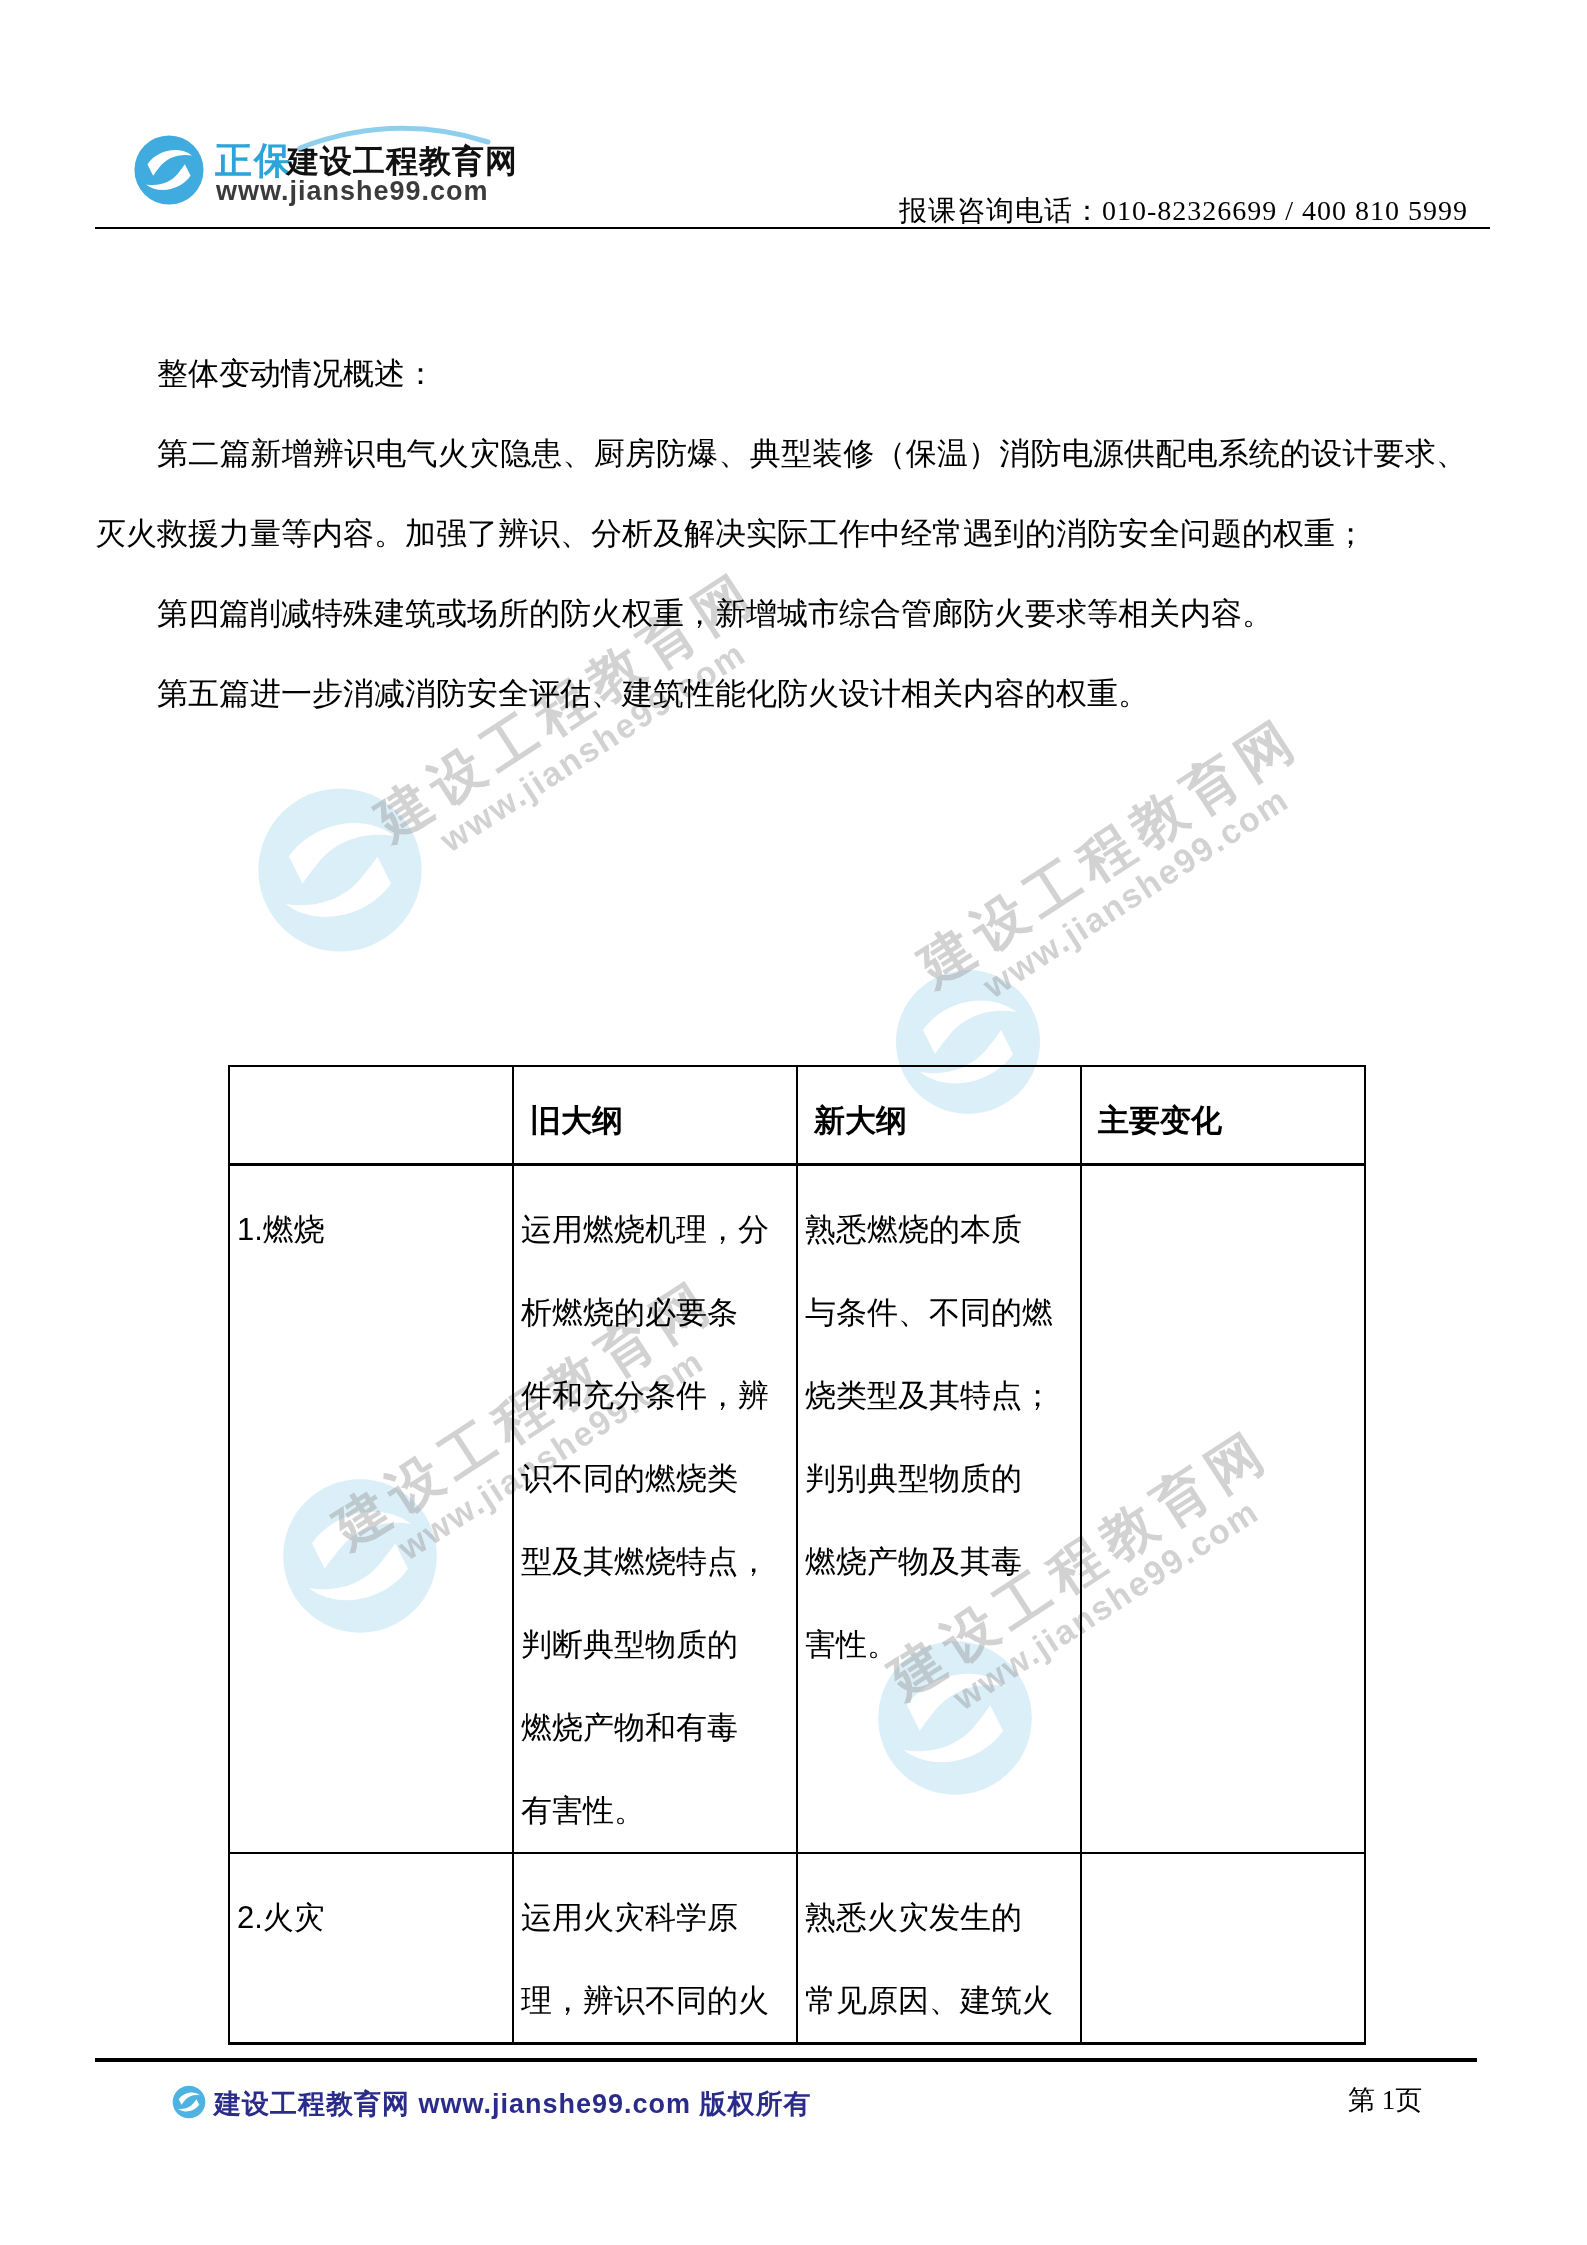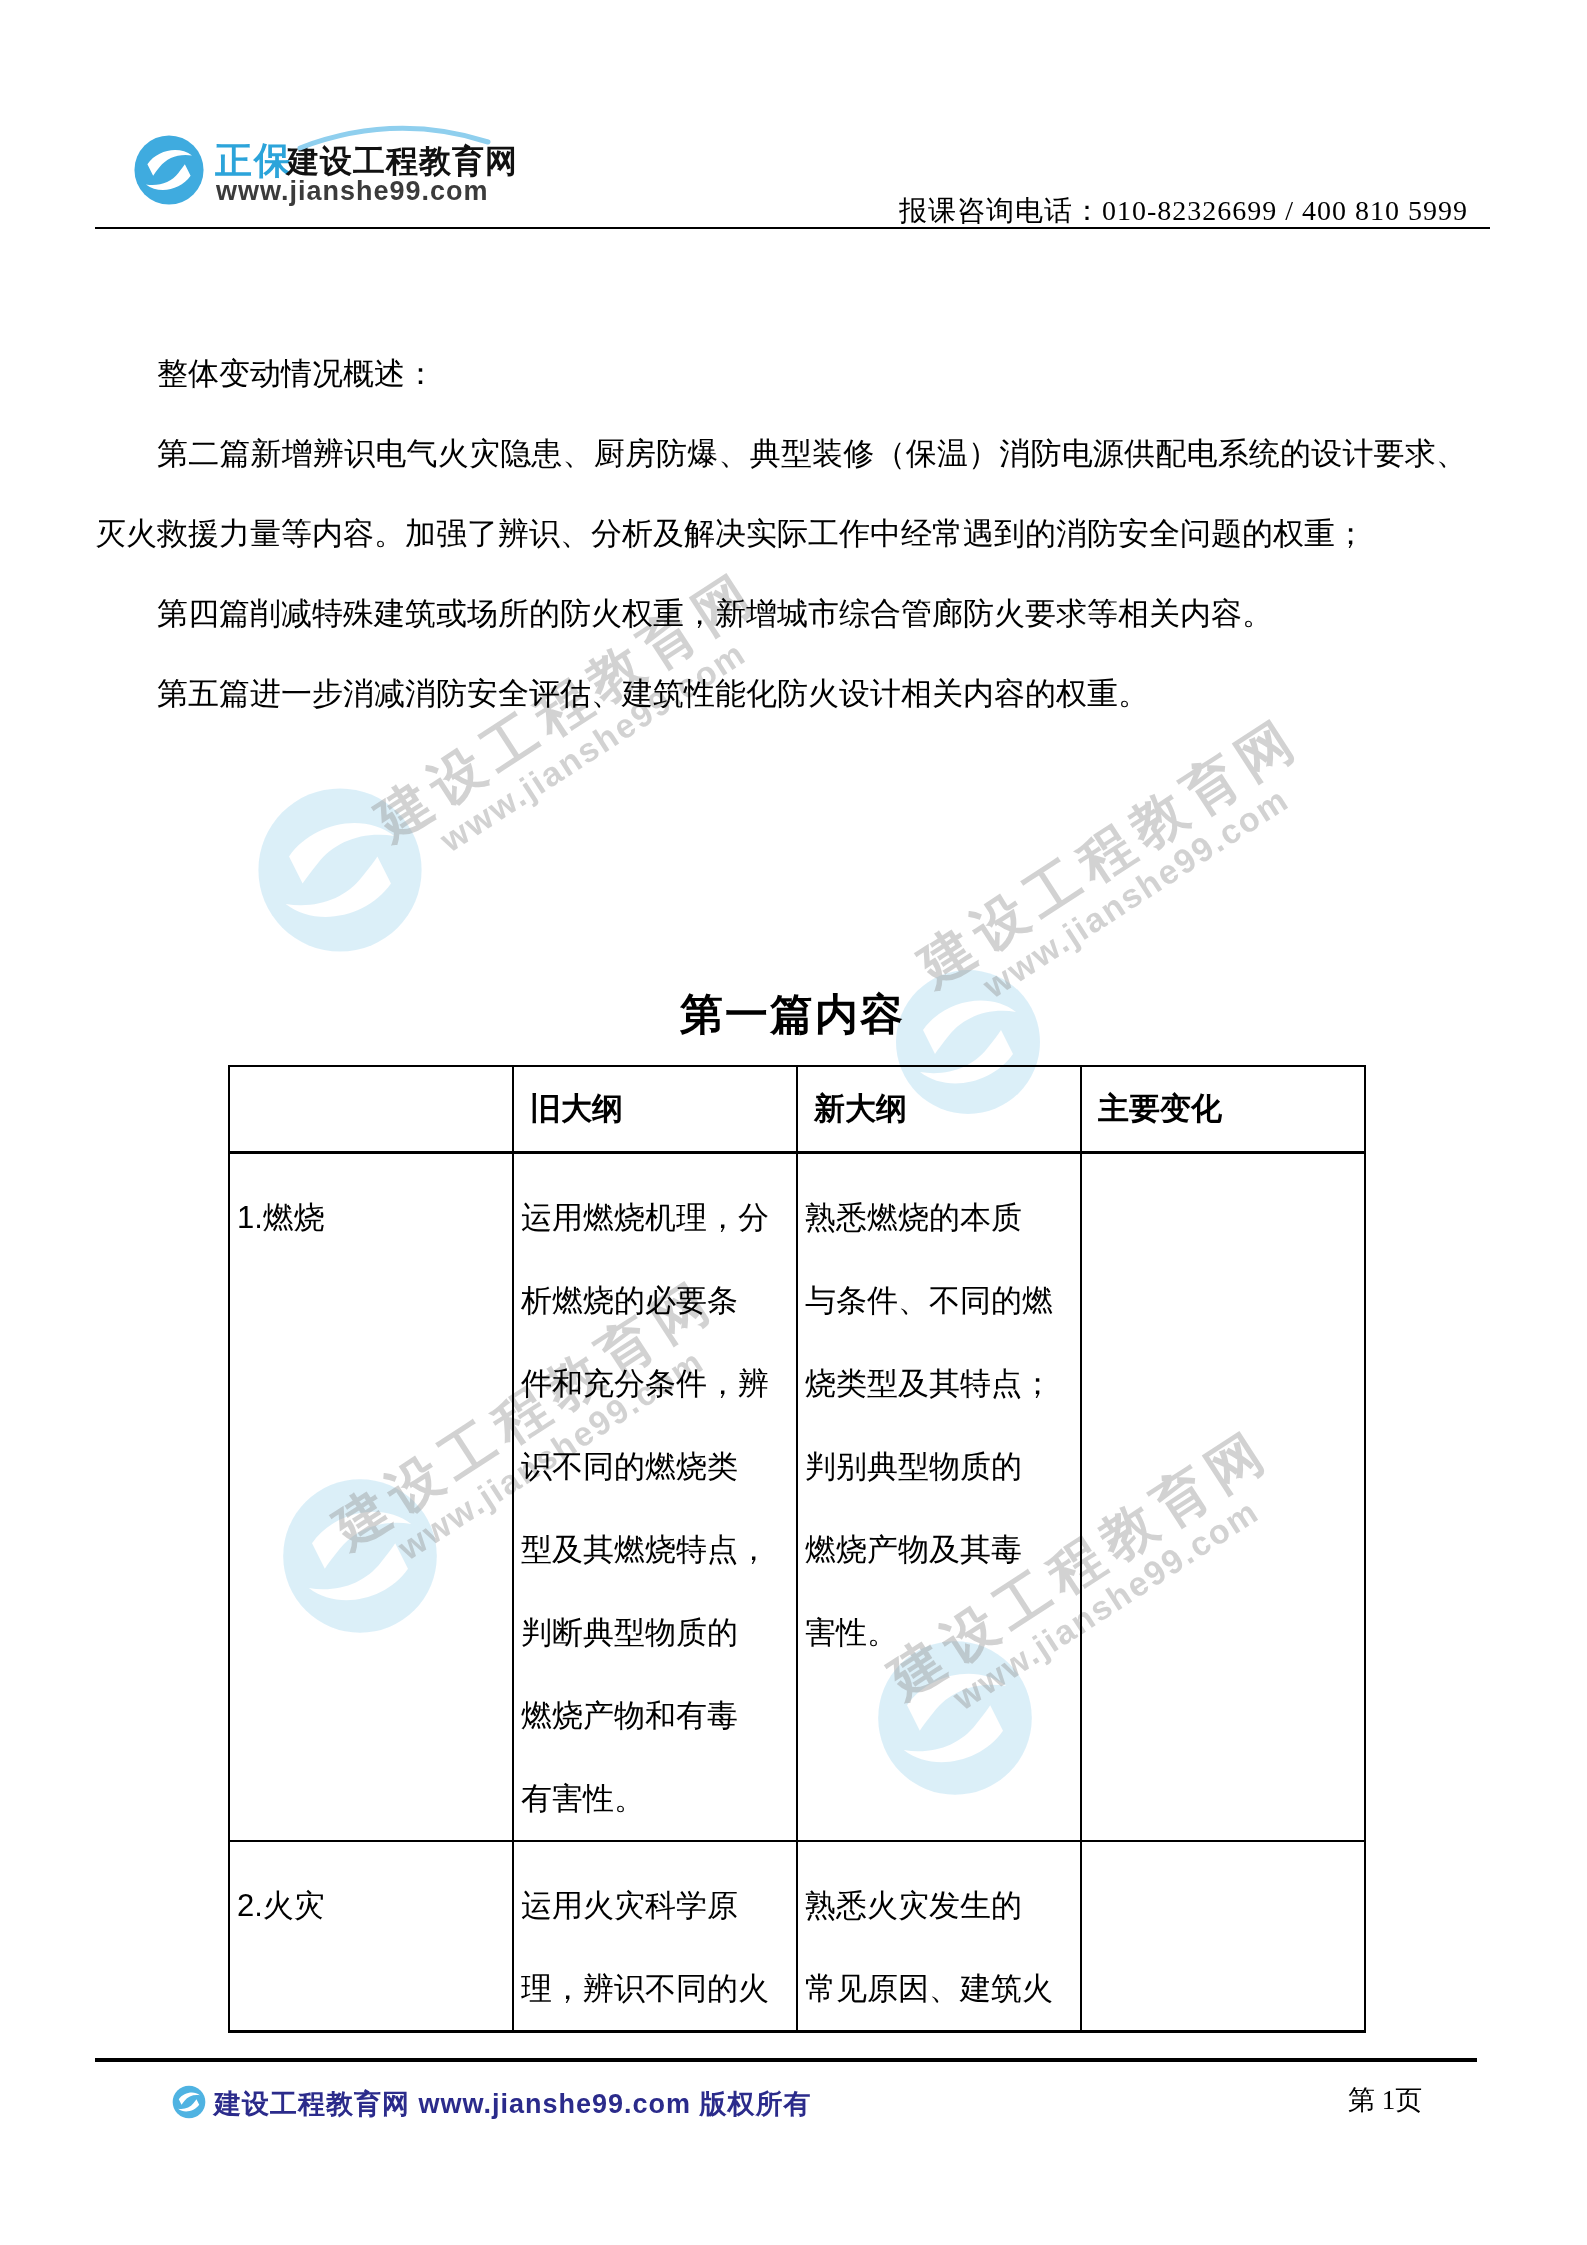--- a/index.html
+++ b/index.html
@@ -36,21 +36,21 @@
   #section-heading{position:absolute;left:95px;top:986px;width:1395px;text-align:center;font-size:43px;font-weight:bold;letter-spacing:2px;}
   
   #outline-table{
     position:absolute;left:228px;top:1065px;width:1136px;
     border-collapse:collapse;table-layout:fixed;
   }
   #outline-table th,#outline-table td{
     border:2px solid #000;padding:0 16px;font-size:31px;vertical-align:top;
     overflow:hidden;
   }
-  #outline-table th{height:84px;vertical-align:middle;text-align:left;font-weight:bold;padding-top:0;}
+  #outline-table th{height:84px;vertical-align:middle;text-align:left;font-weight:bold;padding-top:12px;}
   #outline-table tr.hdr th{border-bottom:3px solid #000;}
   #outline-table td{padding-top:22px;padding-left:7px;}
   #outline-table tr.r1 td{height:644px;}
   #outline-table tr.r2 td{height:139px;border-bottom:3px solid #000;}
   .cell-flow{white-space:pre-line;line-height:83px;overflow:hidden;height:100%;text-align:justify;}
   
   #footer-rule{position:absolute;left:95px;top:2058px;width:1382px;height:4px;background:#000;}
   #footer-logo{position:absolute;left:172px;top:2085px;}
   #footer-copy{position:absolute;left:214px;top:2086px;font-size:27px;font-weight:bold;color:#2b2b8b;letter-spacing:1px;text-align:center;}
   #footer-page{position:absolute;left:1348px;top:2082px;font-size:27px;font-family:"Liberation Serif",serif;color:#000;}
@@ -117,21 +117,20 @@
     <div id="header-rule"></div>
 
 
     <div id="body-text">
       <p>整体变动情况概述：</p>
       <p>第二篇新增辨识电气火灾隐患、厨房防爆、典型装修（保温）消防电源供配电系统的设计要求、灭火救援力量等内容。加强了辨识、分析及解决实际工作中经常遇到的消防安全问题的权重；</p>
       <p>第四篇削减特殊建筑或场所的防火权重，新增城市综合管廊防火要求等相关内容。</p>
       <p>第五篇进一步消减消防安全评估、建筑性能化防火设计相关内容的权重。</p>
     </div>
 
-    <div id="section-heading">第一篇内容</div>
 
     <table id="outline-table">
       <colgroup>
           <col style="width:284px">
           <col style="width:284px">
           <col style="width:284px">
           <col style="width:284px">
         </colgroup>
       <tbody>
           <tr class="hdr">

